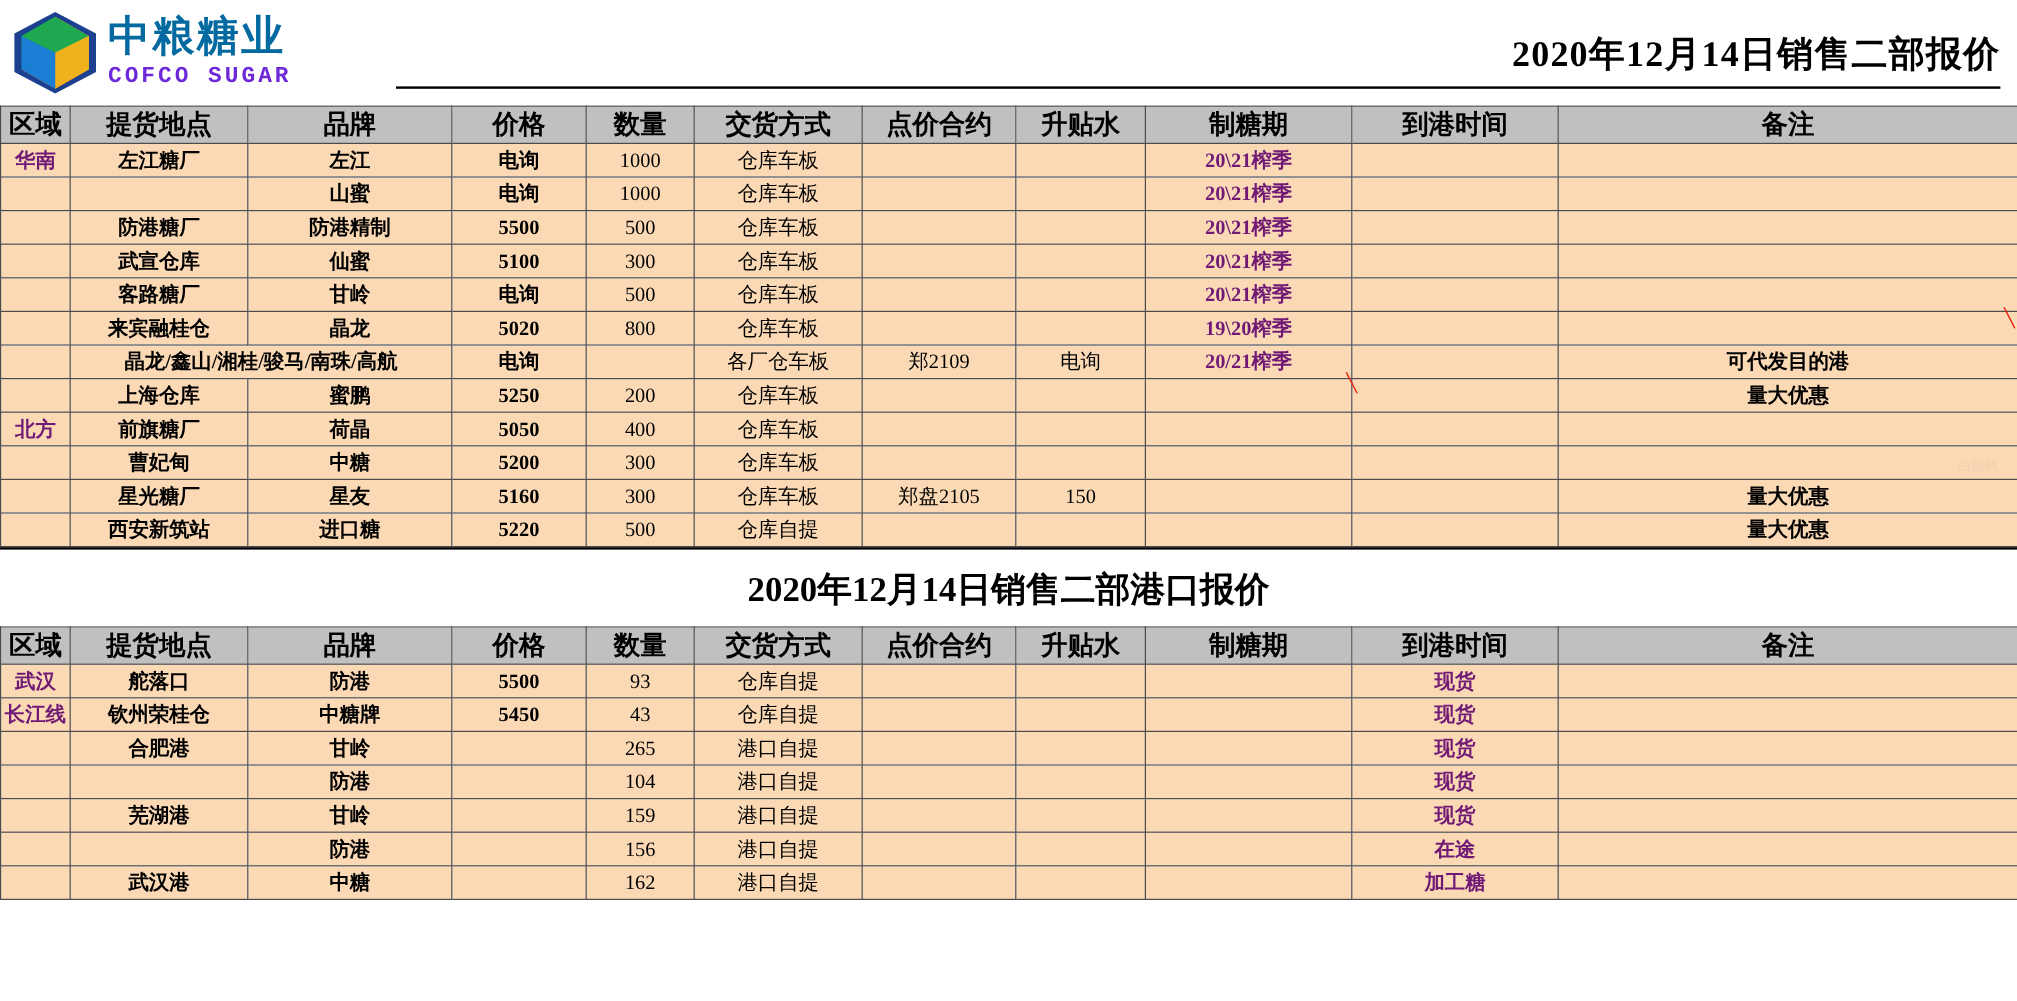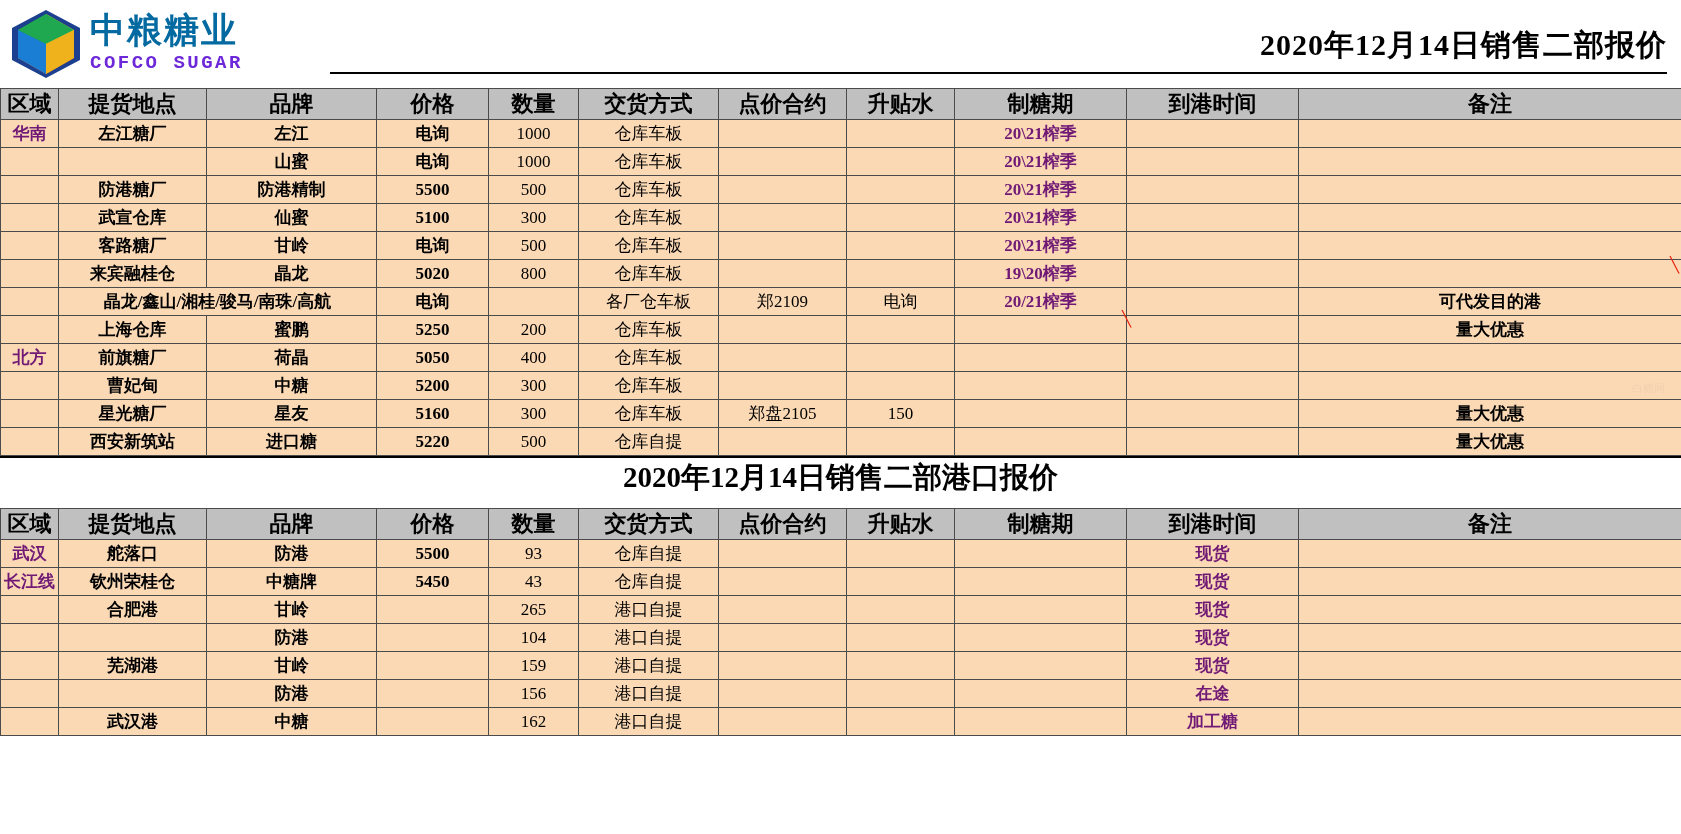--- a/index.html
+++ b/index.html
@@ -31,21 +31,21 @@
   col.c2{width:170px}
   col.c3{width:112px}
   col.c4{width:90px}
   col.c5{width:140px}
   col.c6{width:128px}
   col.c7{width:108px}
   col.c8{width:172px}
   col.c9{width:172px}
   col.c10{width:383px}
 
-  .mid-title{width:1681px;text-align:center;font-size:29px;font-weight:bold;color:#000;padding:0 0 10px 0;border-top:2px solid #000;box-sizing:border-box;}
+  .mid-title{width:1681px;text-align:center;font-size:29px;font-weight:bold;color:#000;padding:14px 0 10px 0;border-top:2px solid #000;box-sizing:border-box;}
   .watermark{position:absolute;right:16px;top:381px;font-size:11px;color:#f3cfae;font-family:"Liberation Sans",sans-serif;}
   .tick{position:absolute;color:#e8230f;font-size:15px;}
 </style>
 </head>
 <body>
 
 <div class="page">
 
   <div class="header">
     <div class="logo-wrap">

